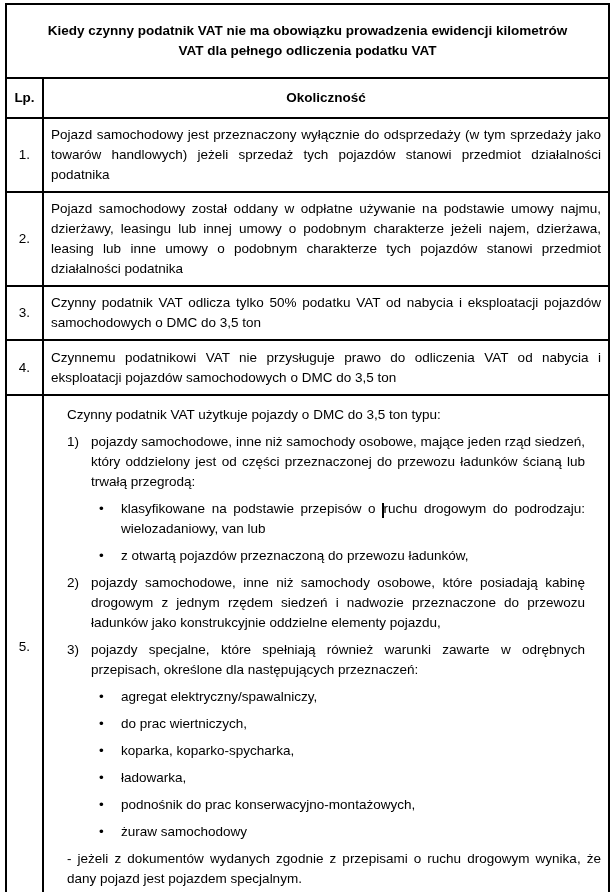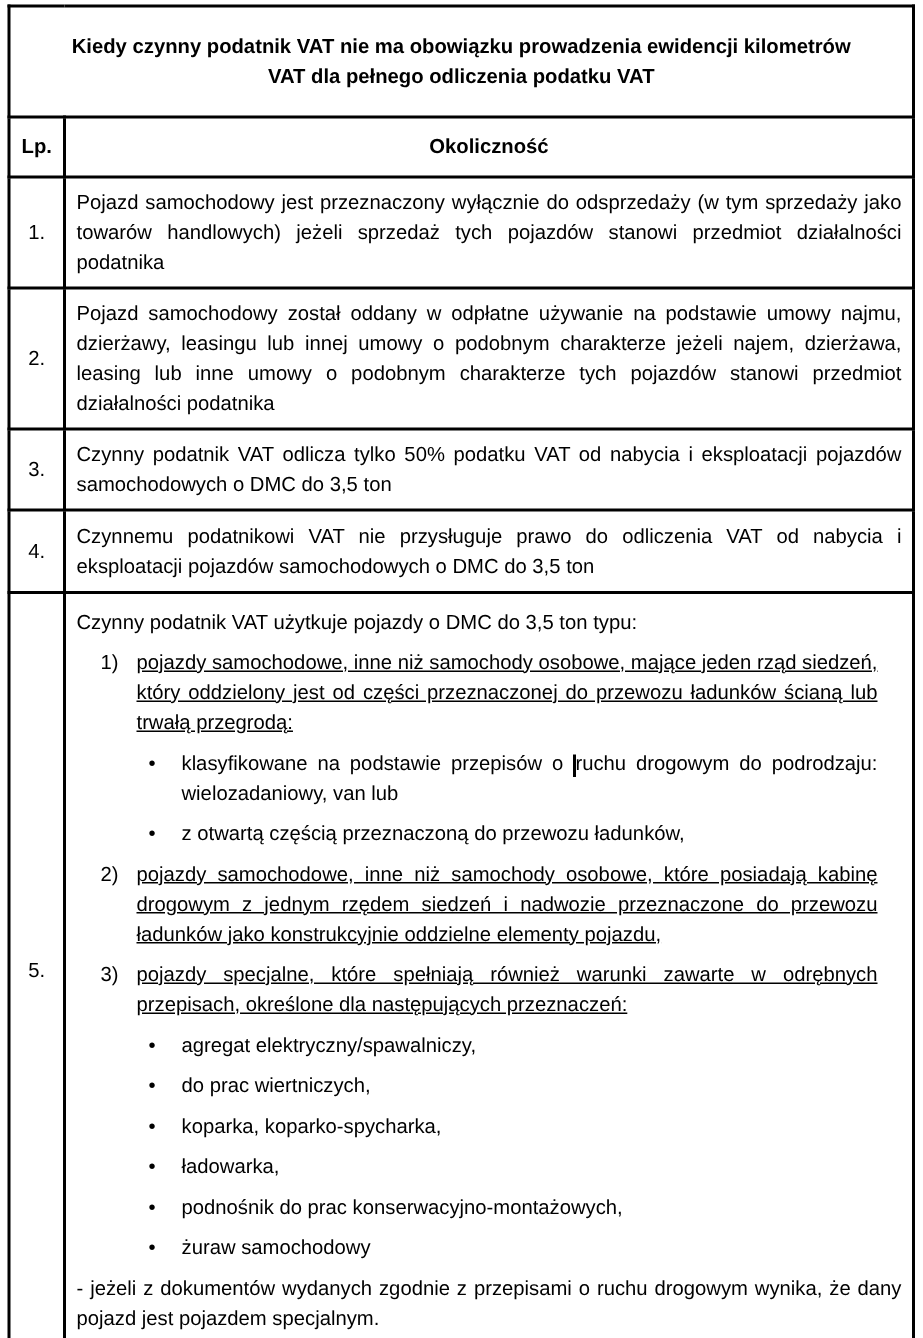--- a/index.html
+++ b/index.html
@@ -52,34 +52,33 @@
     vertical-align: middle;
   }
   td.body-cell {
     text-align: justify;
   }
   td.h-r1 { height: 64px; }
   td.h-r2 { height: 93px; margin-left: 44px; }
   td.h-r3 { height: 54px; }
   td.h-r4 { height: 55px; }
   td.h-r5 { height: 503px; vertical-align: middle; }
-  .para { margin: 0 0 7px 0; text-align: justify; }
+  .para { margin: 0 0 7px 16px; text-align: justify; }
   .para:last-child { margin-bottom: 0; }
   .oitem {
     display: flex;
     margin: 0 16px 7px 16px;
   }
   .oitem .marker {
     width: 24px;
     flex: 0 0 24px;
   }
   .oitem .itext {
     flex: 1;
     text-align: justify;
-    text-decoration: underline;
   }
   .bitem {
     display: flex;
     margin: 0 16px 7px 48px;
   }
   .bitem .dot {
     width: 22px;
     flex: 0 0 22px;
   }
   .bitem .btext {
@@ -143,21 +142,21 @@
             <span class="itext">pojazdy samochodowe, inne niż samochody osobowe, mające jeden rząd siedzeń, który oddzielony jest od części przeznaczonej do przewozu ładunków ścianą lub trwałą przegrodą:</span>
           </div>
 
           <div class="bitem">
             <span class="dot">•</span>
             <span class="btext"><span>klasyfikowane na podstawie przepisów o</span> <span class="caret"></span><span>ruchu drogowym do podrodzaju: wielozadaniowy, van lub</span></span>
           </div>
 
           <div class="bitem">
             <span class="dot">•</span>
-            <span class="btext">z otwartą częścią przeznaczoną do przewozu ładunków,</span>
+            <span class="btext">z otwartą pojazdów przeznaczoną do przewozu ładunków,</span>
           </div>
 
           <div class="oitem">
             <span class="marker">2)</span>
             <span class="itext">pojazdy samochodowe, inne niż samochody osobowe, które posiadają kabinę drogowym z jednym rzędem siedzeń i nadwozie przeznaczone do przewozu ładunków jako konstrukcyjnie oddzielne elementy pojazdu,</span>
           </div>
 
           <div class="oitem">
             <span class="marker">3)</span>
             <span class="itext">pojazdy specjalne, które spełniają również warunki zawarte w odrębnych przepisach, określone dla następujących przeznaczeń:</span>

